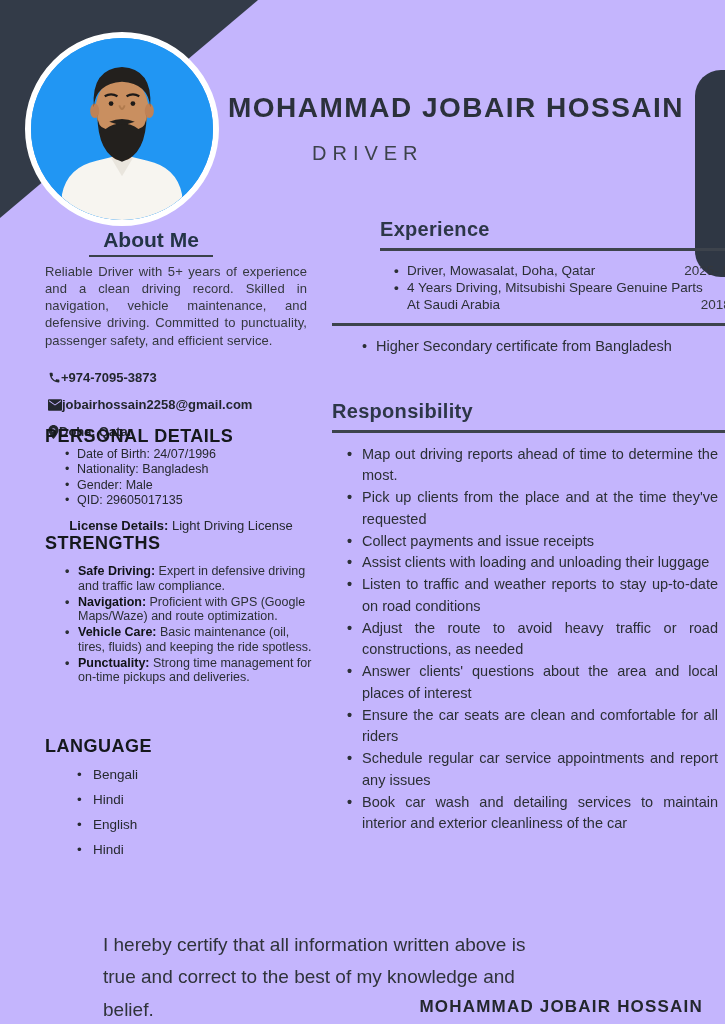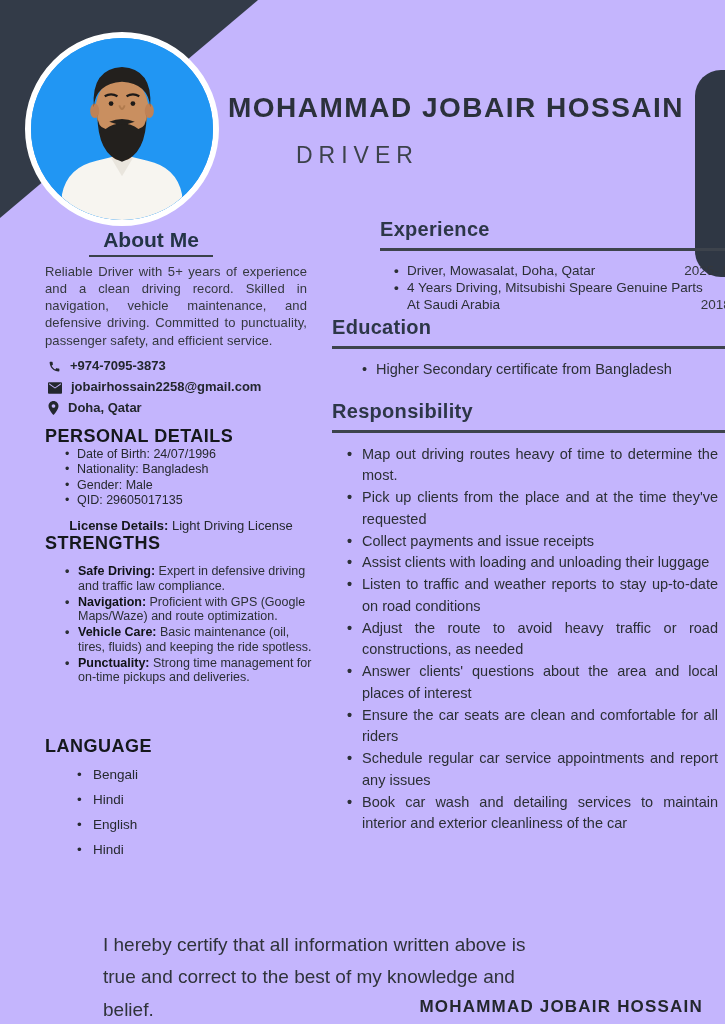--- a/index.html
+++ b/index.html
@@ -28,38 +28,38 @@
   }
   .avatar svg { width:100%; height:100%; display:block; }
 
   
   .name {
     position:absolute; left:228px; top:92px; width:480px;
     font-size:28px; font-weight:bold; letter-spacing:1.5px; color:#2b313b;
     white-space:nowrap;
   }
   .job-title {
-    position:absolute; left:296px; top:142px;
-    font-size:23px; letter-spacing:6px; color:#3c424b; font-weight:400;
+    position:absolute; left:312px; top:142px;
+    font-size:20px; letter-spacing:6px; color:#3c424b; font-weight:400;
   }
 
   
   .about { position:absolute; left:45px; top:228px; width:262px; }
   .about-heading-wrap { text-align:center; margin-bottom:6px; padding-right:50px; }
   .about-heading {
     display:inline-block; font-size:21px; font-weight:bold; color:#243447;
     border-bottom:2.5px solid #3a414b; padding:0 14px 3px 14px;
   }
   .about-text {
     font-size:13px; line-height:1.32; color:#34383e; text-align:justify;
     letter-spacing:0.1px;
   }
 
   .contacts { position:absolute; left:48px; top:358px; width:270px; }
-  .contact-row { display:flex; align-items:flex-end; gap:9px; margin-bottom:6px; }
+  .contact-row { display:flex; align-items:center; margin-bottom:6px;margin-top:12px; }
   .contact-row svg { flex:0 0 auto; }
   .contact-text { font-size:13px; font-weight:bold; color:#23272e; }
 
   .section-heading-left {
     font-size:18px; font-weight:bold; color:#15181c; letter-spacing:0.5px;
   }
   .personal { position:absolute; left:45px; top:426px; width:272px; }
   .personal ul { list-style:none; margin-left:20px; }
   .personal li {
     font-size:12.5px; color:#26292f; line-height:1.23; position:relative; padding-left:12px;
@@ -236,32 +236,31 @@
           <div>4 Years Driving, Mitsubishi Speare Genuine Parts</div>
           <div class="exp-row">
             <span>At Saudi Arabia</span>
             <span class="exp-date">2018- 2023</span>
           </div>
         </div>
       </div>
     </div>
 
     <div class="education">
-      <div class="r-section-heading">Education</div>
       <hr class="r-rule">
       <div class="edu-list">
         <div class="edu-item">Higher Secondary certificate from Bangladesh</div>
       </div>
     </div>
 
     <div class="responsibility">
       <div class="r-section-heading">Responsibility</div>
       <hr class="r-rule">
       <div class="resp-list">
-        <div class="resp-item">Map out driving routes heavy of time to determine the most.</div>
+        <div class="resp-item">Map out driving reports ahead of time to determine the most.</div>
         <div class="resp-item">Pick up clients from the place and at the time they've requested</div>
         <div class="resp-item">Collect payments and issue receipts</div>
         <div class="resp-item">Assist clients with loading and unloading their luggage</div>
         <div class="resp-item">Listen to traffic and weather reports to stay up-to-date on road conditions</div>
         <div class="resp-item">Adjust the route to avoid heavy traffic or road constructions, as needed</div>
         <div class="resp-item">Answer clients' questions about the area and local places of interest</div>
         <div class="resp-item">Ensure the car seats are clean and comfortable for all riders</div>
         <div class="resp-item">Schedule regular car service appointments and report any issues</div>
         <div class="resp-item">Book car wash and detailing services to maintain interior and exterior cleanliness of the car</div>
       </div>

